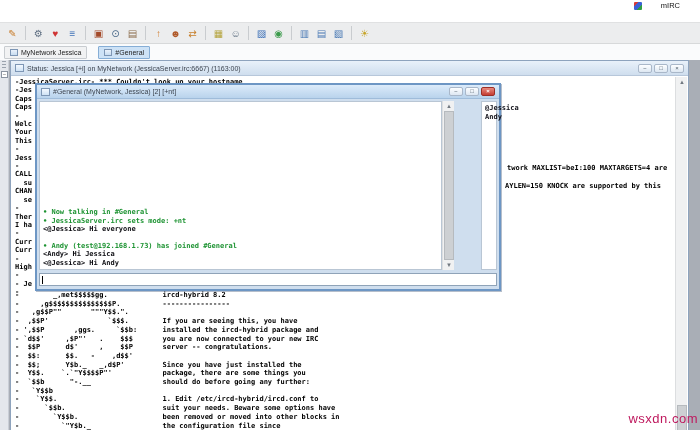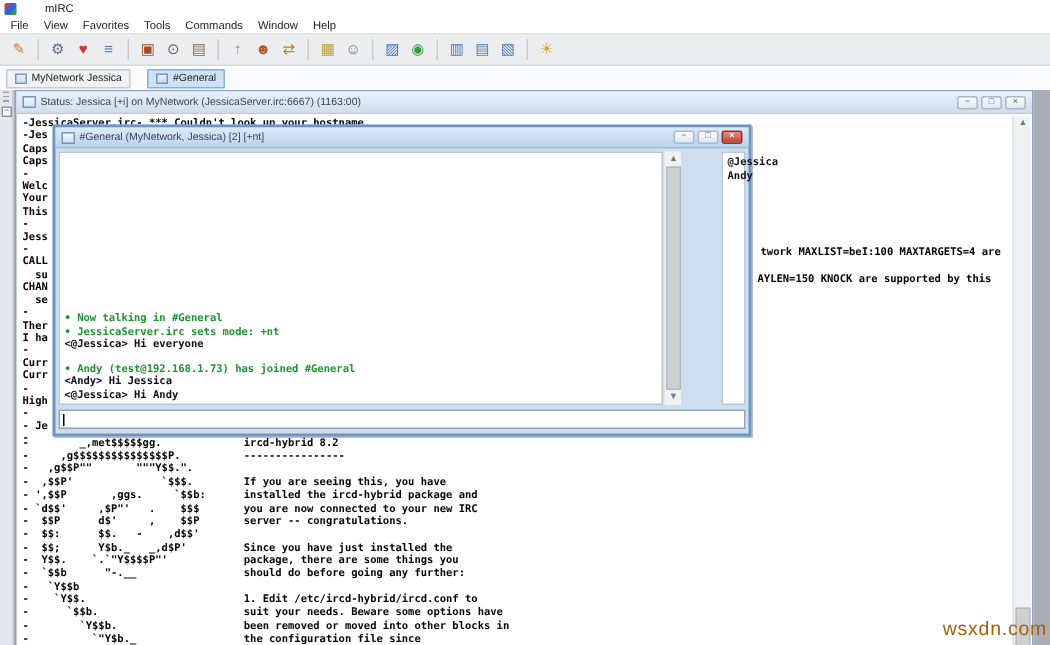--- a/index.html
+++ b/index.html
@@ -4,21 +4,21 @@
 <style>
   * { margin:0; padding:0; box-sizing:border-box; }
   html,body { background:#fff; }
   #stage {
     position:relative; width:700px; height:430px; overflow:hidden;
     font-family:"Liberation Sans","DejaVu Sans",sans-serif; background:#fff;
     -webkit-font-smoothing:none;
   }
   
   .titlebar { position:absolute; left:0; top:0; width:680px; height:11px; background:#fff;
-    display:flex; align-items:center; gap:19px; padding-left:3px; }
+    display:flex; align-items:center; gap:19px; padding-left:3px;justify-content:flex-end; }
   .app-icon { width:8px; height:8px; background:linear-gradient(135deg,#d43b3b 0 30%,#3b62d4 30% 65%,#2f9e44 65%); border-radius:1px; }
   .app-title { font-size:7.5px; color:#111; }
   .menubar { position:absolute; left:0; top:11px; width:700px; height:11px; background:#fff;
     display:flex; align-items:center; padding-left:2px; }
   .menu-item { font-size:7.5px; color:#222; padding:0 5px; cursor:default; }
   .toolbar { position:absolute; left:0; top:22px; width:700px; height:22px;
     background:#ecedee; border-top:1px solid #e0e1e2; border-bottom:1px solid #d7d9da;
     display:flex; align-items:center; padding-left:4px; }
   .tb-icon { width:15px; height:15px; display:flex; align-items:center; justify-content:center;
     font-size:10px; line-height:15px; margin:0 1px; }
@@ -69,41 +69,32 @@
     line-height:8.4px; white-space:pre;margin-top:48px; }
   .ln-event { color:#1d9332; } .ln-msg { color:#0d0d12; }
   #chan-scroll { position:absolute; left:405px; top:16px; width:12px; bottom:19px; background:#f0f1f2; }
   #chan-scroll .thumb { top:10px; bottom:10px; }
   #nicklist { position:absolute; left:417px; top:16px; right:2px; bottom:19px; background:#fff; border:1px solid #b9c6d4;
     font-family:"DejaVu Sans Mono","Liberation Mono",monospace; font-size:7px; font-weight:bold;
     line-height:8.6px; color:#101018; padding:2px 0 0 3px; white-space:pre;margin-left:27px; }
   #chan-input { position:absolute; left:2px; right:2px; bottom:3px; height:13px; background:#fff; border:1px solid #8fa3b8; }
   .caret { position:absolute; left:2px; top:2px; width:1px; height:8px; background:#000; }
   
-  #watermark { position:absolute; right:2px; top:411px; font-size:13px; color:#a16207; letter-spacing:.5px; z-index:40; }
+  #watermark { position:absolute; right:2px; top:411px; font-size:13px; color:#be185d; letter-spacing:.5px; z-index:40; }
 </style>
 </head>
 <body>
 
 <div id="stage">
 
   <div class="titlebar">
     <div class="app-icon"></div>
     <div class="app-title">mIRC</div>
   </div>
 
-  <div class="menubar" id="menubar">
-      <div class="menu-item">File</div>
-      <div class="menu-item">View</div>
-      <div class="menu-item">Favorites</div>
-      <div class="menu-item">Tools</div>
-      <div class="menu-item">Commands</div>
-      <div class="menu-item">Window</div>
-      <div class="menu-item">Help</div>
-    </div>
 
   <div class="toolbar" id="toolbar">
       <div class="tb-icon" style="color: rgb(200, 127, 47);">✎</div>
       <div class="tb-sep"></div>
       <div class="tb-icon" style="color: rgb(95, 111, 130);">⚙</div>
       <div class="tb-icon" style="color: rgb(207, 53, 53);">♥</div>
       <div class="tb-icon" style="color: rgb(63, 114, 184);">≡</div>
       <div class="tb-sep"></div>
       <div class="tb-icon" style="color: rgb(163, 74, 42);">▣</div>
       <div class="tb-icon" style="color: rgb(74, 106, 138);">⊙</div>

